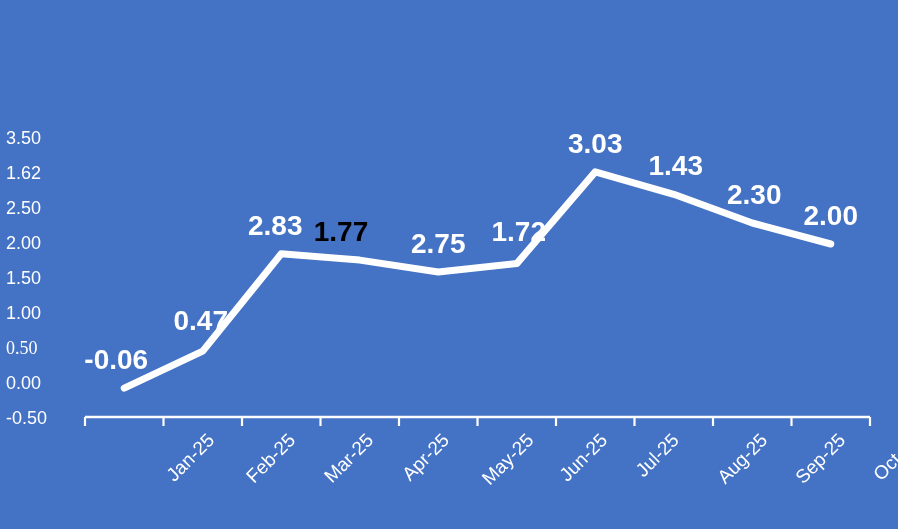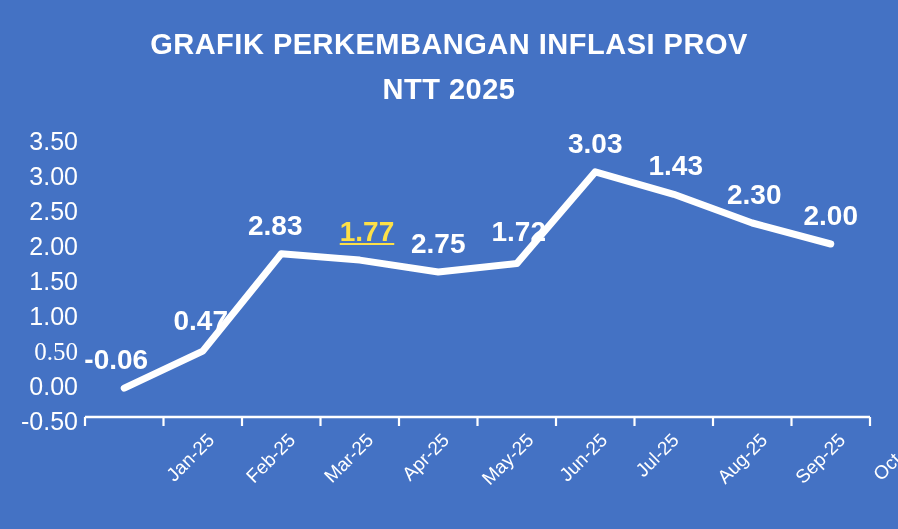--- a/index.html
+++ b/index.html
@@ -40,23 +40,22 @@
     left: 0;
     top: 0;
     width: 898px;
     height: 529px;
   }
   
   .y-tick-label {
     position: absolute;
     right: 0;
     width: 72px;
-    text-align: right;
     color: #FFFFFF;
-    font-size: 25px;
+    font-size: 18px;
     font-weight: normal;
     line-height: 1;
   }
   #y-axis-labels {
     position: absolute;
     left: 0;
     top: 0;
     width: 78px;
     height: 529px;
   }
@@ -95,22 +94,20 @@
     white-space: nowrap;
     text-align: center;
     transform: translateX(-50%);
   }
 </style>
 </head>
 <body>
 
 <div id="chart-root">
 
-  <div id="chart-title">GRAFIK PERKEMBANGAN INFLASI PROV
-NTT 2025</div>
 
   <svg id="plot-svg" viewBox="0 0 898 529">
     <defs>
       <linearGradient id="dropFade" x1="0" y1="0" x2="0" y2="1">
         <stop offset="0%" stop-color="#E8EEF9" stop-opacity="0.92"></stop>
         <stop offset="62%" stop-color="#D5E0F2" stop-opacity="0.62"></stop>
         <stop offset="100%" stop-color="#AFC2E4" stop-opacity="0.16"></stop>
       </linearGradient>
     </defs>
 
@@ -142,21 +139,21 @@
           <line x1="634.50" y1="417" x2="634.50" y2="426" stroke="#FFFFFF" stroke-width="2.2"></line>
           <line x1="713.00" y1="417" x2="713.00" y2="426" stroke="#FFFFFF" stroke-width="2.2"></line>
           <line x1="791.50" y1="417" x2="791.50" y2="426" stroke="#FFFFFF" stroke-width="2.2"></line>
           <line x1="870.00" y1="417" x2="870.00" y2="426" stroke="#FFFFFF" stroke-width="2.2"></line>
         </g>
     </g>
   </svg>
 
   <div id="y-axis-labels">
       <div class="y-tick-label" style="top: 129px; color: rgb(255, 255, 255);">3.50</div>
-      <div class="y-tick-label" style="top: 164px; color: rgb(255, 255, 255);">3.00</div>
+      <div class="y-tick-label" style="top: 164px; color: rgb(255, 255, 255);">1.62</div>
       <div class="y-tick-label" style="top: 199px; color: rgb(255, 255, 255);">2.50</div>
       <div class="y-tick-label" style="top: 234px; color: rgb(255, 255, 255);">2.00</div>
       <div class="y-tick-label" style="top: 269px; color: #ffffff;">1.50</div>
       <div class="y-tick-label" style="top: 304px; color: rgb(255, 255, 255);">1.00</div>
       <div class="y-tick-label" style="top: 339px; color: rgb(255, 255, 255); font-family: Liberation Serif, serif;">0.50</div>
       <div class="y-tick-label" style="top: 374px; color: rgb(255, 255, 255);">0.00</div>
       <div class="y-tick-label" style="top: 409px; color: rgb(255, 255, 255);">-0.50</div>
     </div>
 
   <div id="x-axis-labels">
@@ -169,21 +166,21 @@
       <div class="x-tick-label" style="left: 617.25px; top: 430px; color: rgb(255, 255, 255);">Jul-25</div>
       <div class="x-tick-label" style="left: 695.75px; top: 430px; color: rgb(255, 255, 255);">Aug-25</div>
       <div class="x-tick-label" style="left: 774.25px; top: 430px; color: rgb(255, 255, 255);">Sep-25</div>
       <div class="x-tick-label" style="left: 852.75px; top: 430px; color: rgb(255, 255, 255);">Oct-25</div>
     </div>
 
   <div id="data-labels">
       <div class="data-label" style="left: 116.25px; top: 346.2px; color: rgb(255, 255, 255);">-0.06</div>
       <div class="data-label" style="left: 200.75px; top: 307.1px; color: rgb(255, 255, 255);">0.47</div>
       <div class="data-label" style="left: 275.25px; top: 211.8px; color: rgb(255, 255, 255);">2.83</div>
-      <div class="data-label" style="left: 367px; top: 218.1px; color: #fde047; text-decoration: underline;">1.77</div>
+      <div class="data-label" style="left: 341px; top: 218.1px; color: #000000;">1.77</div>
       <div class="data-label" style="left: 438.25px; top: 230px; color: rgb(255, 255, 255);">2.75</div>
       <div class="data-label" style="left: 518.75px; top: 217.6px; color: rgb(255, 255, 255);">1.72</div>
       <div class="data-label" style="left: 595.25px; top: 129.9px; color: rgb(255, 255, 255);">3.03</div>
       <div class="data-label" style="left: 675.75px; top: 152.3px; color: rgb(255, 255, 255);">1.43</div>
       <div class="data-label" style="left: 754.25px; top: 181px; color: rgb(255, 255, 255);">2.30</div>
       <div class="data-label" style="left: 830.75px; top: 202px; color: rgb(255, 255, 255);">2.00</div>
     </div>
 
 </div>
 

